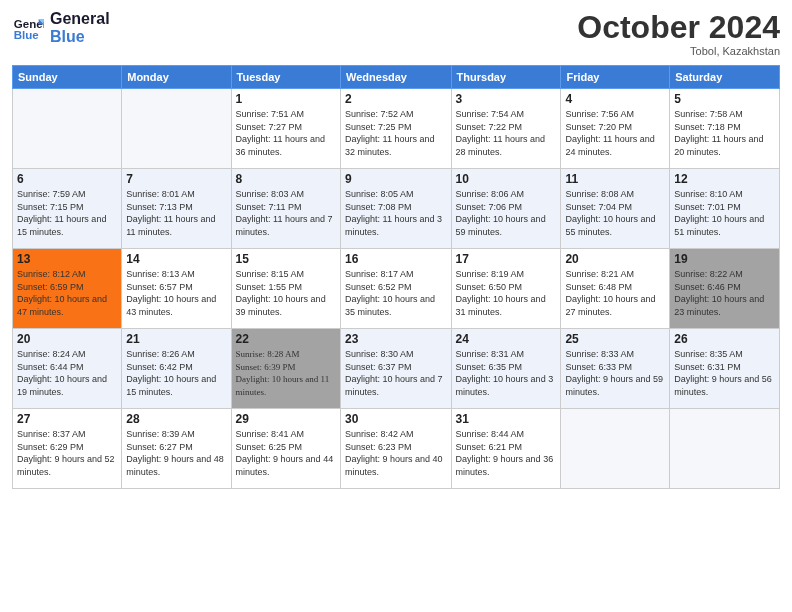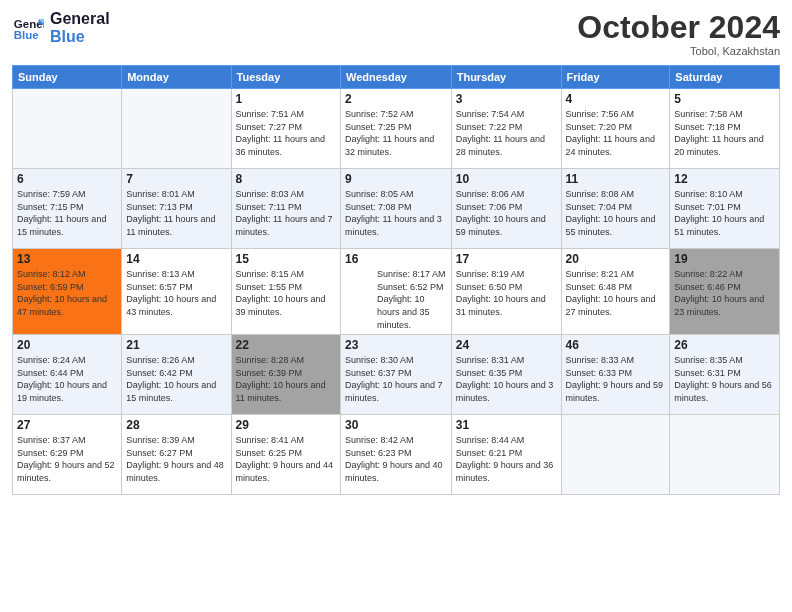--- a/index.html
+++ b/index.html
@@ -212,21 +212,21 @@
 Daylight: 10 hours and 43 minutes.</div>
           </td>
           <td style="background: rgb(255, 255, 255);">
             <div class="day-number">15</div>
             <div class="day-info" style="white-space: pre-line;">Sunrise: 8:15 AM
 Sunset: 1:55 PM
 Daylight: 10 hours and 39 minutes.</div>
           </td>
           <td style="background: rgb(255, 255, 255);">
             <div class="day-number">16</div>
-            <div class="day-info" style="white-space: pre-line; margin-left: 32px;">Sunrise: 8:17 AM
+            <div class="day-info" style="white-space: pre-line;">Sunrise: 8:17 AM
 Sunset: 6:52 PM
 Daylight: 10 hours and 35 minutes.</div>
           </td>
           <td style="background: rgb(255, 255, 255);">
             <div class="day-number">17</div>
             <div class="day-info" style="white-space: pre-line;">Sunrise: 8:19 AM
 Sunset: 6:50 PM
 Daylight: 10 hours and 31 minutes.</div>
           </td>
           <td style="background: rgb(255, 255, 255);">
@@ -250,38 +250,38 @@
 Daylight: 10 hours and 19 minutes.</div>
           </td>
           <td style="background: rgb(238, 242, 250);">
             <div class="day-number">21</div>
             <div class="day-info" style="white-space: pre-line;">Sunrise: 8:26 AM
 Sunset: 6:42 PM
 Daylight: 10 hours and 15 minutes.</div>
           </td>
           <td style="background: #a3a3a3;">
             <div class="day-number">22</div>
-            <div class="day-info" style="white-space: pre-line;">Sunrise: 8:28 AM
+            <div class="day-info" style="white-space: pre-line; font-family: Liberation Serif, serif;">Sunrise: 8:28 AM
 Sunset: 6:39 PM
 Daylight: 10 hours and 11 minutes.</div>
           </td>
           <td style="background: rgb(238, 242, 250);">
             <div class="day-number">23</div>
             <div class="day-info" style="white-space: pre-line;">Sunrise: 8:30 AM
 Sunset: 6:37 PM
 Daylight: 10 hours and 7 minutes.</div>
           </td>
           <td style="background: rgb(238, 242, 250);">
             <div class="day-number">24</div>
             <div class="day-info" style="white-space: pre-line;">Sunrise: 8:31 AM
 Sunset: 6:35 PM
 Daylight: 10 hours and 3 minutes.</div>
           </td>
           <td style="background: rgb(238, 242, 250);">
-            <div class="day-number">46</div>
+            <div class="day-number">25</div>
             <div class="day-info" style="white-space: pre-line;">Sunrise: 8:33 AM
 Sunset: 6:33 PM
 Daylight: 9 hours and 59 minutes.</div>
           </td>
           <td style="background: rgb(238, 242, 250);">
             <div class="day-number">26</div>
             <div class="day-info" style="white-space: pre-line;">Sunrise: 8:35 AM
 Sunset: 6:31 PM
 Daylight: 9 hours and 56 minutes.</div>
           </td>

